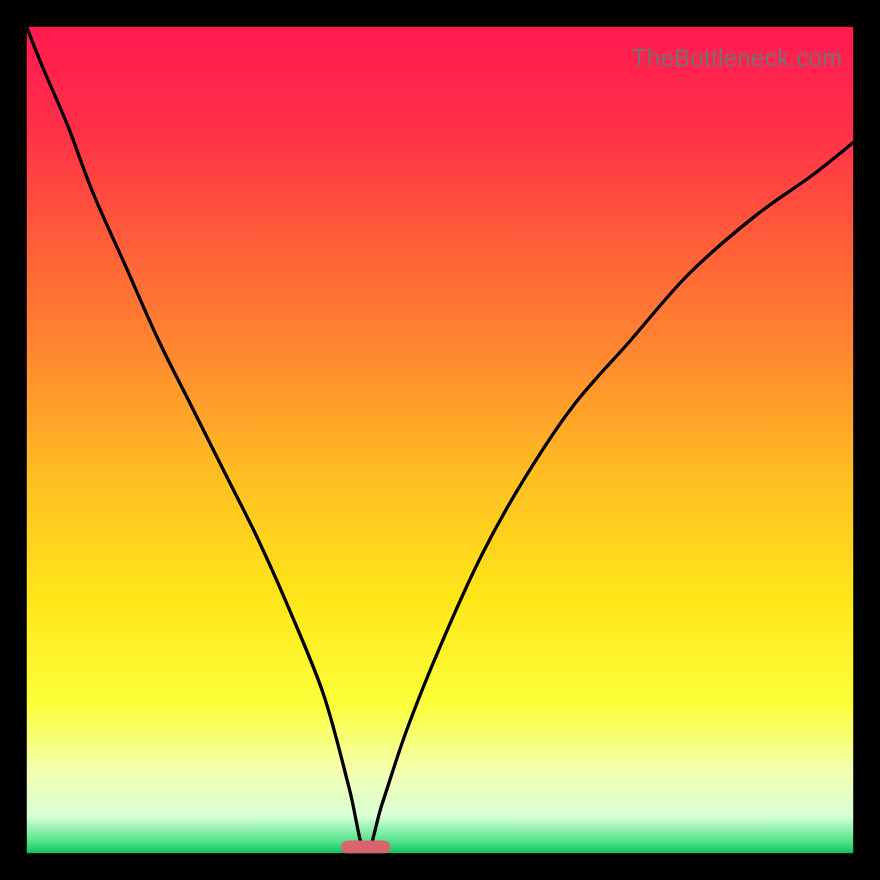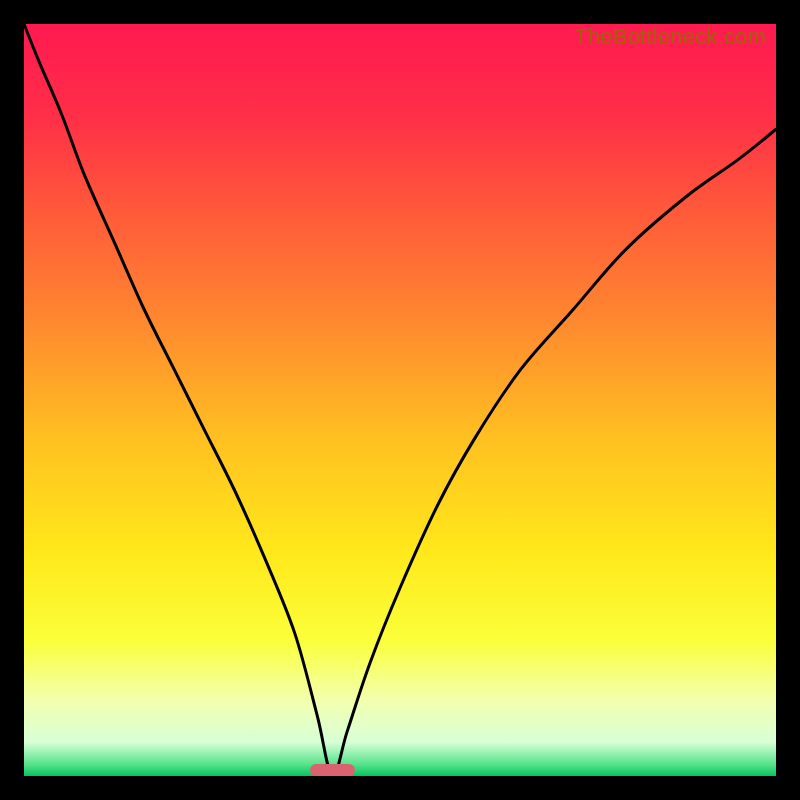--- a/index.html
+++ b/index.html
@@ -25,25 +25,25 @@
     width: 752px;
     height: 752px;
     overflow: hidden;
   }
   .gradient {
     position: absolute;
     inset: 0;
   }
   .watermark {
     position: absolute;
-    top: 0;
+    top: 16px;
     right: 10px;
     font-family: Arial, Helvetica, sans-serif;
     font-size: 22px;
-    color: #a16207;
+    color: #737373;
     letter-spacing: 0.2px;
     user-select: none;
   }
   svg.curve {
     position: absolute;
     inset: 0;
   }
   .marker {
     position: absolute;
     background: #d9636e;

